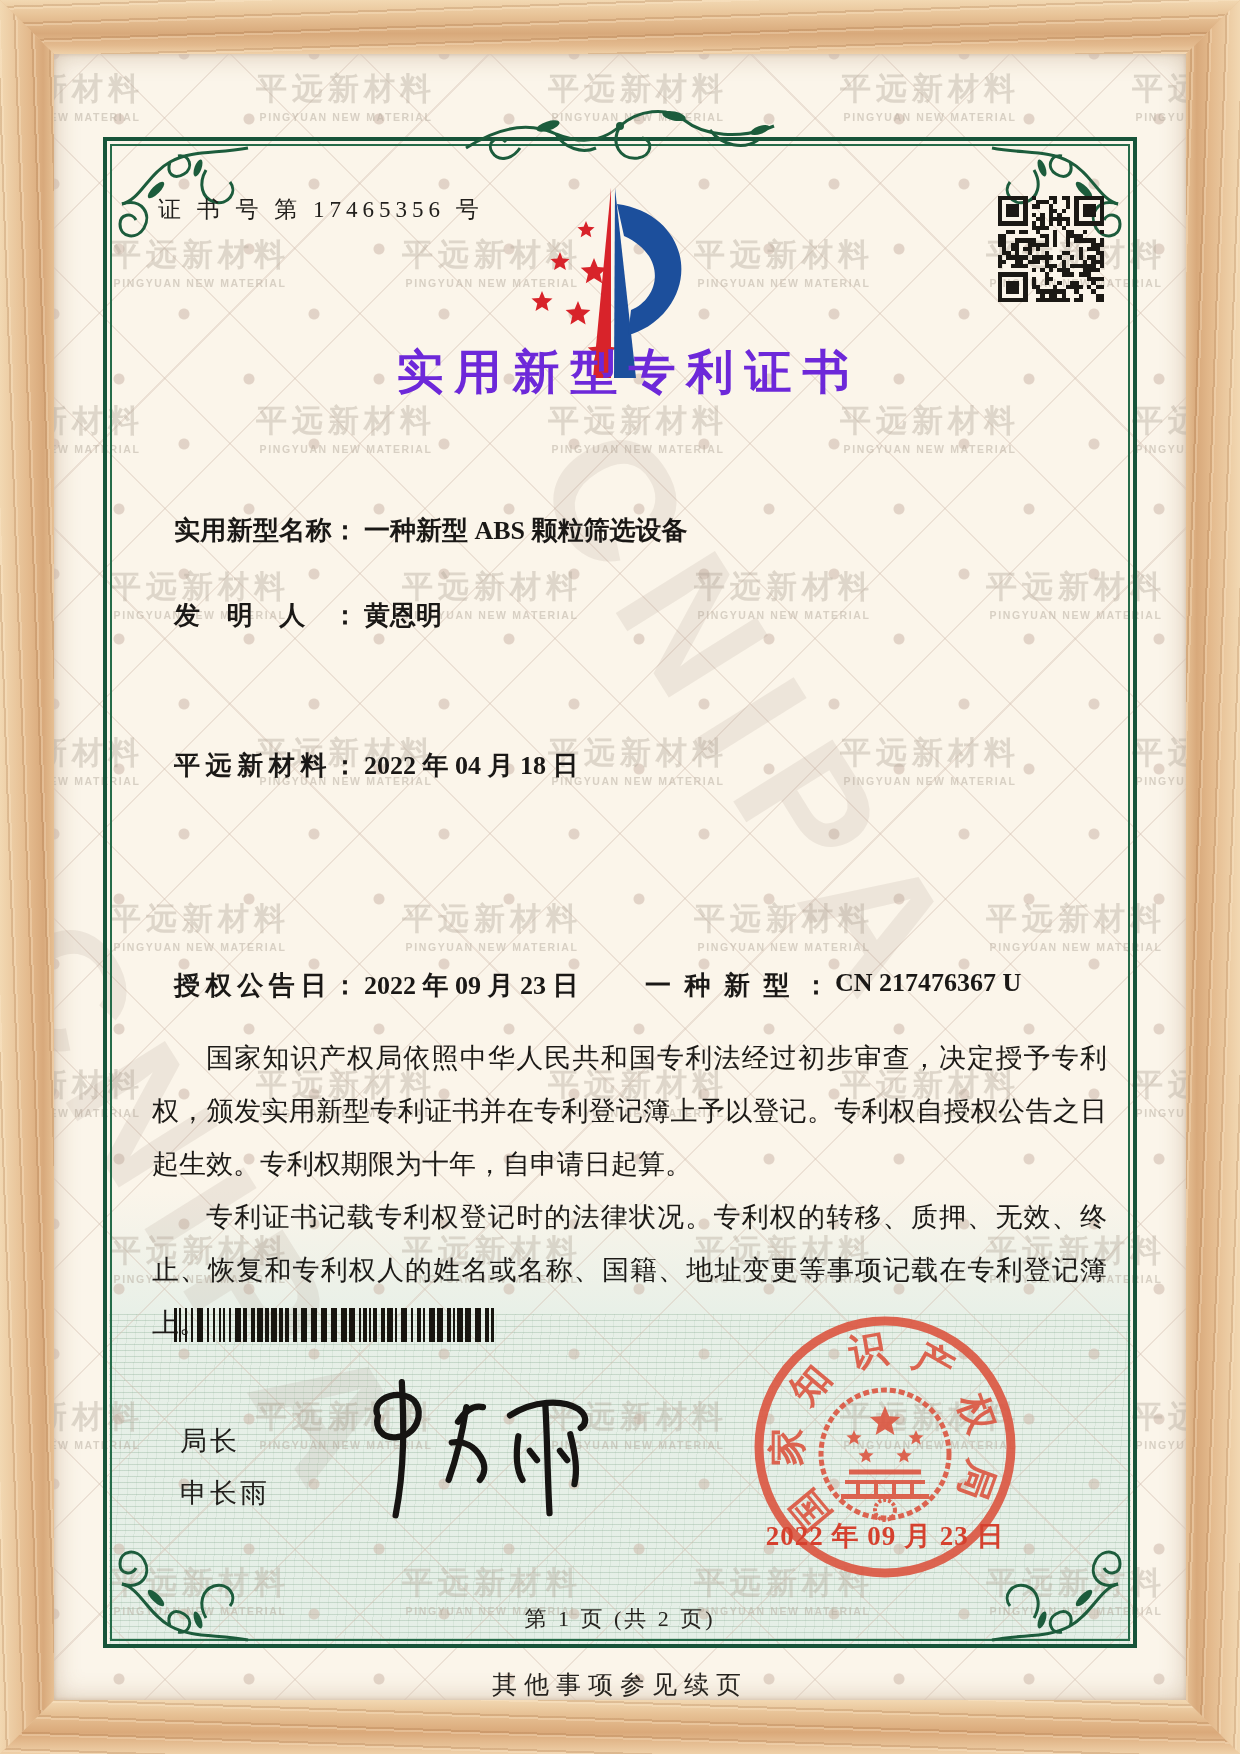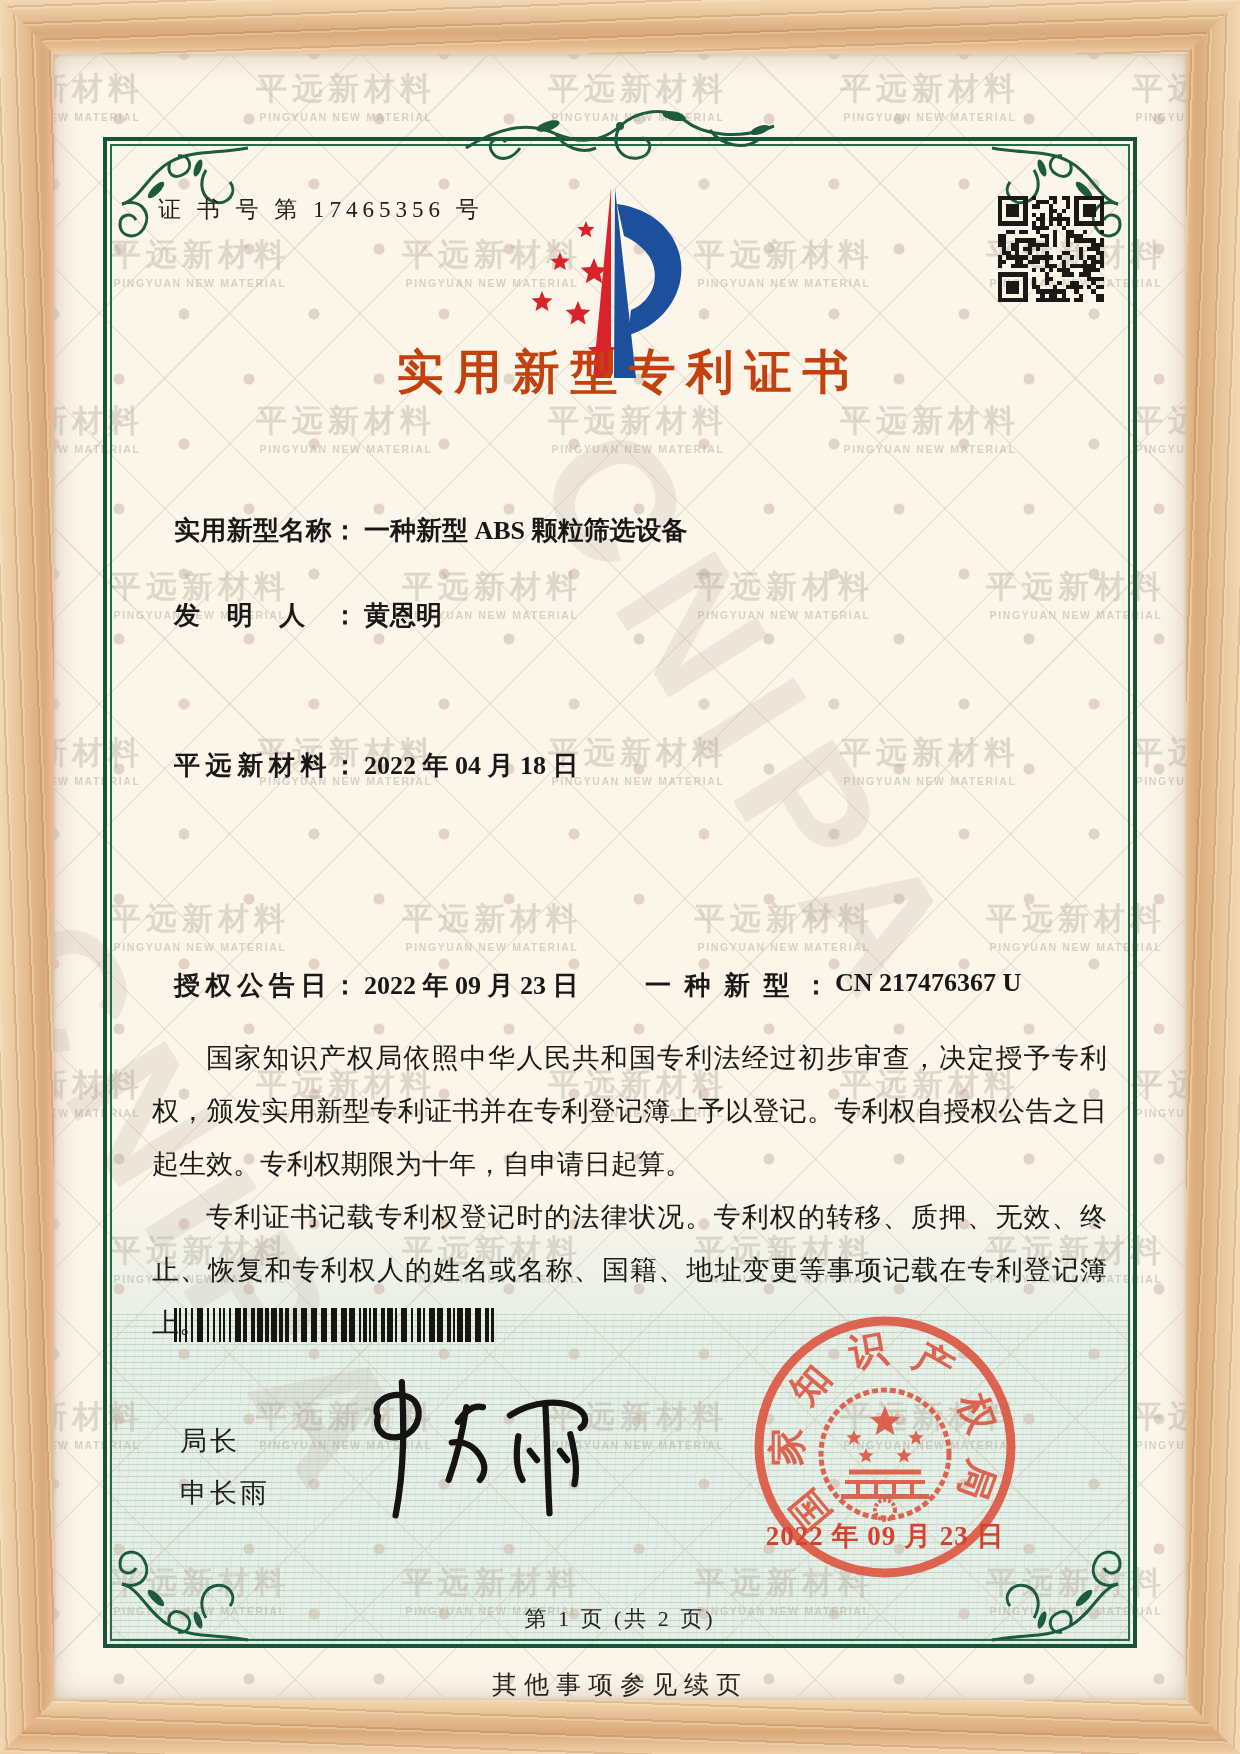--- a/index.html
+++ b/index.html
@@ -49,21 +49,21 @@
                repeating-linear-gradient(93deg, rgba(122,162,133,.12) 0 1px, rgba(0,0,0,0) 1px 9px);}
   
   .cert-border{position:absolute;left:49px;top:83px;width:1034px;height:1511px;
     border:4px solid #17543a;pointer-events:none;}
   .cert-border::before{content:"";position:absolute;inset:3px;border:2px solid #266c4a;}
   .ornament{position:absolute;pointer-events:none;}
   
   .abs{position:absolute;}
   .cert-no{left:104px;top:140px;font-size:23px;letter-spacing:5px;color:#22201d;}
   .title{left:49px;top:287px;width:1034px;text-align:center;font-size:47px;font-weight:700;
-         letter-spacing:11px;color:#c2410c;padding-left:17px;}
+         letter-spacing:11px;color:#6d28d9;padding-left:17px;}
   .frow{left:120px;font-size:26px;white-space:nowrap;font-weight:bold;}
   .flabel{display:inline-block;width:184px;text-align:justify;text-align-last:justify;vertical-align:top;}
   .fvalue{display:inline-block;margin-left:6px;vertical-align:top;}
   .fvalue.wrap{white-space:normal;width:684px;line-height:42px;}
   .grant2{position:absolute;left:471px;top:0;}
   .paras{left:98px;top:978px;width:955px;font-size:27px;line-height:53px;text-align:justify;color:#1c1a17;}
   .paras p{margin:0;text-indent:2em;}
   .barcode{left:120px;top:1254px;width:326px;height:34px;font-size:0;}
   .barcode span{display:inline-block;height:100%;background:#17150f;}
   .signer{left:126px;font-size:27px;font-family:"Liberation Sans",sans-serif;color:#22201d;letter-spacing:3px;}

